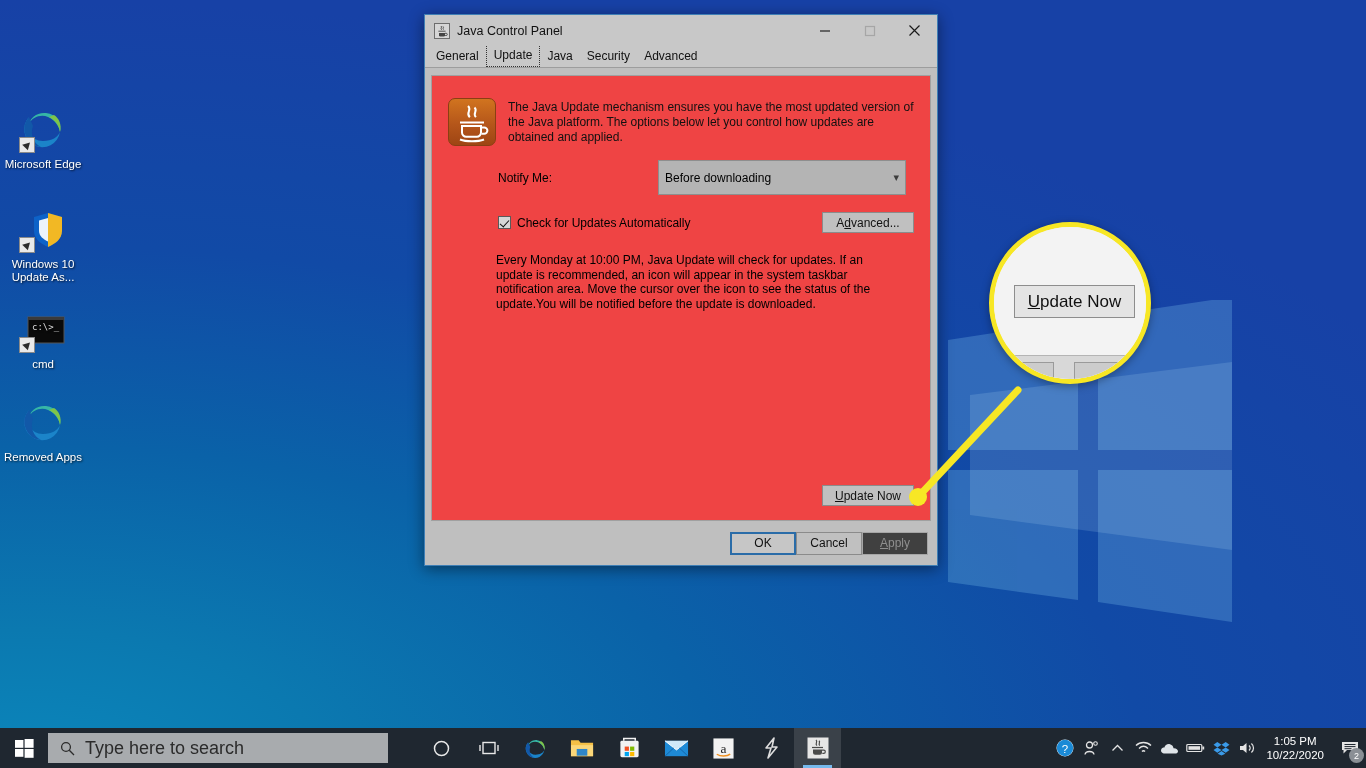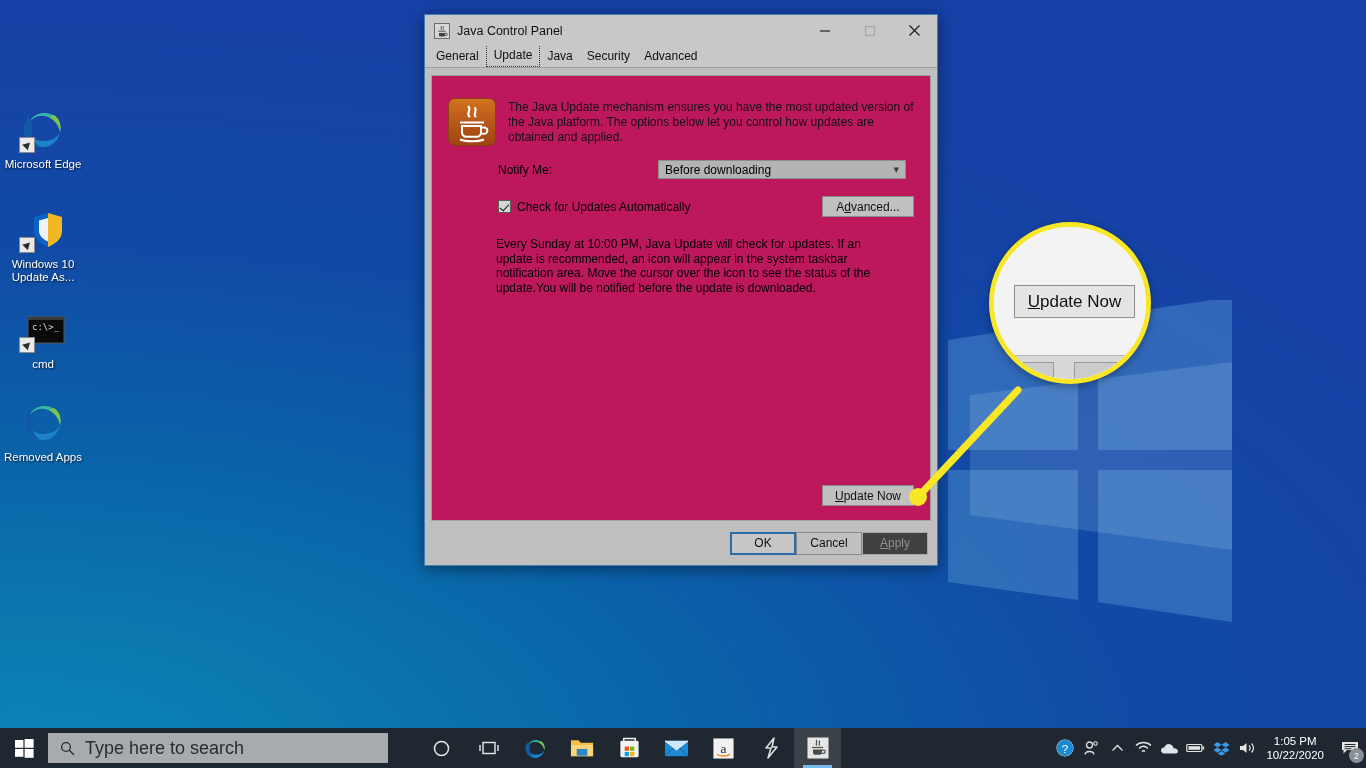--- a/index.html
+++ b/index.html
@@ -104,21 +104,21 @@
     line-height: 15px;
   }
   .tab.active {
     border: 1px dotted #333;
     background: #c8c8c8;
   }
 
   #jcp-body {
     position: absolute;
     left: 6px; right: 6px; top: 60px; bottom: 44px;
-    background: #be185d;
+    background: #ef4444;
     border: 1px solid #a0a0a0;
   }
 
   
   #intro-row {
     display: flex;
     padding: 22px 16px 0 16px;
   }
   #java-logo {
     width: 48px; height: 48px;
@@ -133,21 +133,21 @@
     font-size: 12px; line-height: 15px; color: #111;
     padding-top: 2px;
   }
 
   
   #form-area { padding: 0 16px 0 66px; }
   .row { display: flex; align-items: center; }
   #notify-row { margin-top: 14px; }
   #notify-label { width: 160px; font-size: 12px; }
   #notify-select {
-    width: 248px; height: 19px;
+    width: 248px; height: 35px;
     background: #b4b4b4;
     border: 1px solid #8e8e8e;
     display: flex; align-items: center;
     padding: 0 6px;
     font-size: 12px;
     position: relative;
     gap: 12px;
   }
   #notify-select .chev {
     margin-left: auto;
@@ -454,21 +454,21 @@
 
         <div class="row" id="checkbox-row">
           <span id="chk-box"></span>
           <span id="chk-label">Check for Updates Automatically</span>
           <div class="jbutton" id="advanced-btn">
             <span>A<span class="mnemonic">d</span>vanced...</span>
           </div>
         </div>
       </div>
 
-      <div id="schedule-text">Every Sunday at 10:00 PM, Java Update will check for updates. If an update is recommended, an icon will appear in the system taskbar notification area. Move the cursor over the icon to see the status of the update.You will be notified before the update is downloaded.</div>
+      <div id="schedule-text">Every Monday at 10:00 PM, Java Update will check for updates. If an update is recommended, an icon will appear in the system taskbar notification area. Move the cursor over the icon to see the status of the update.You will be notified before the update is downloaded.</div>
 
       <div class="jbutton" id="update-now-btn">
         <span><span class="mnemonic">U</span>pdate Now</span>
       </div>
     </div>
 
     <div id="jcp-actions">
       <div class="jbutton" id="ok-btn">OK</div>
       <div class="jbutton" id="cancel-btn">Cancel</div>
       <div class="jbutton disabled" id="apply-btn">

